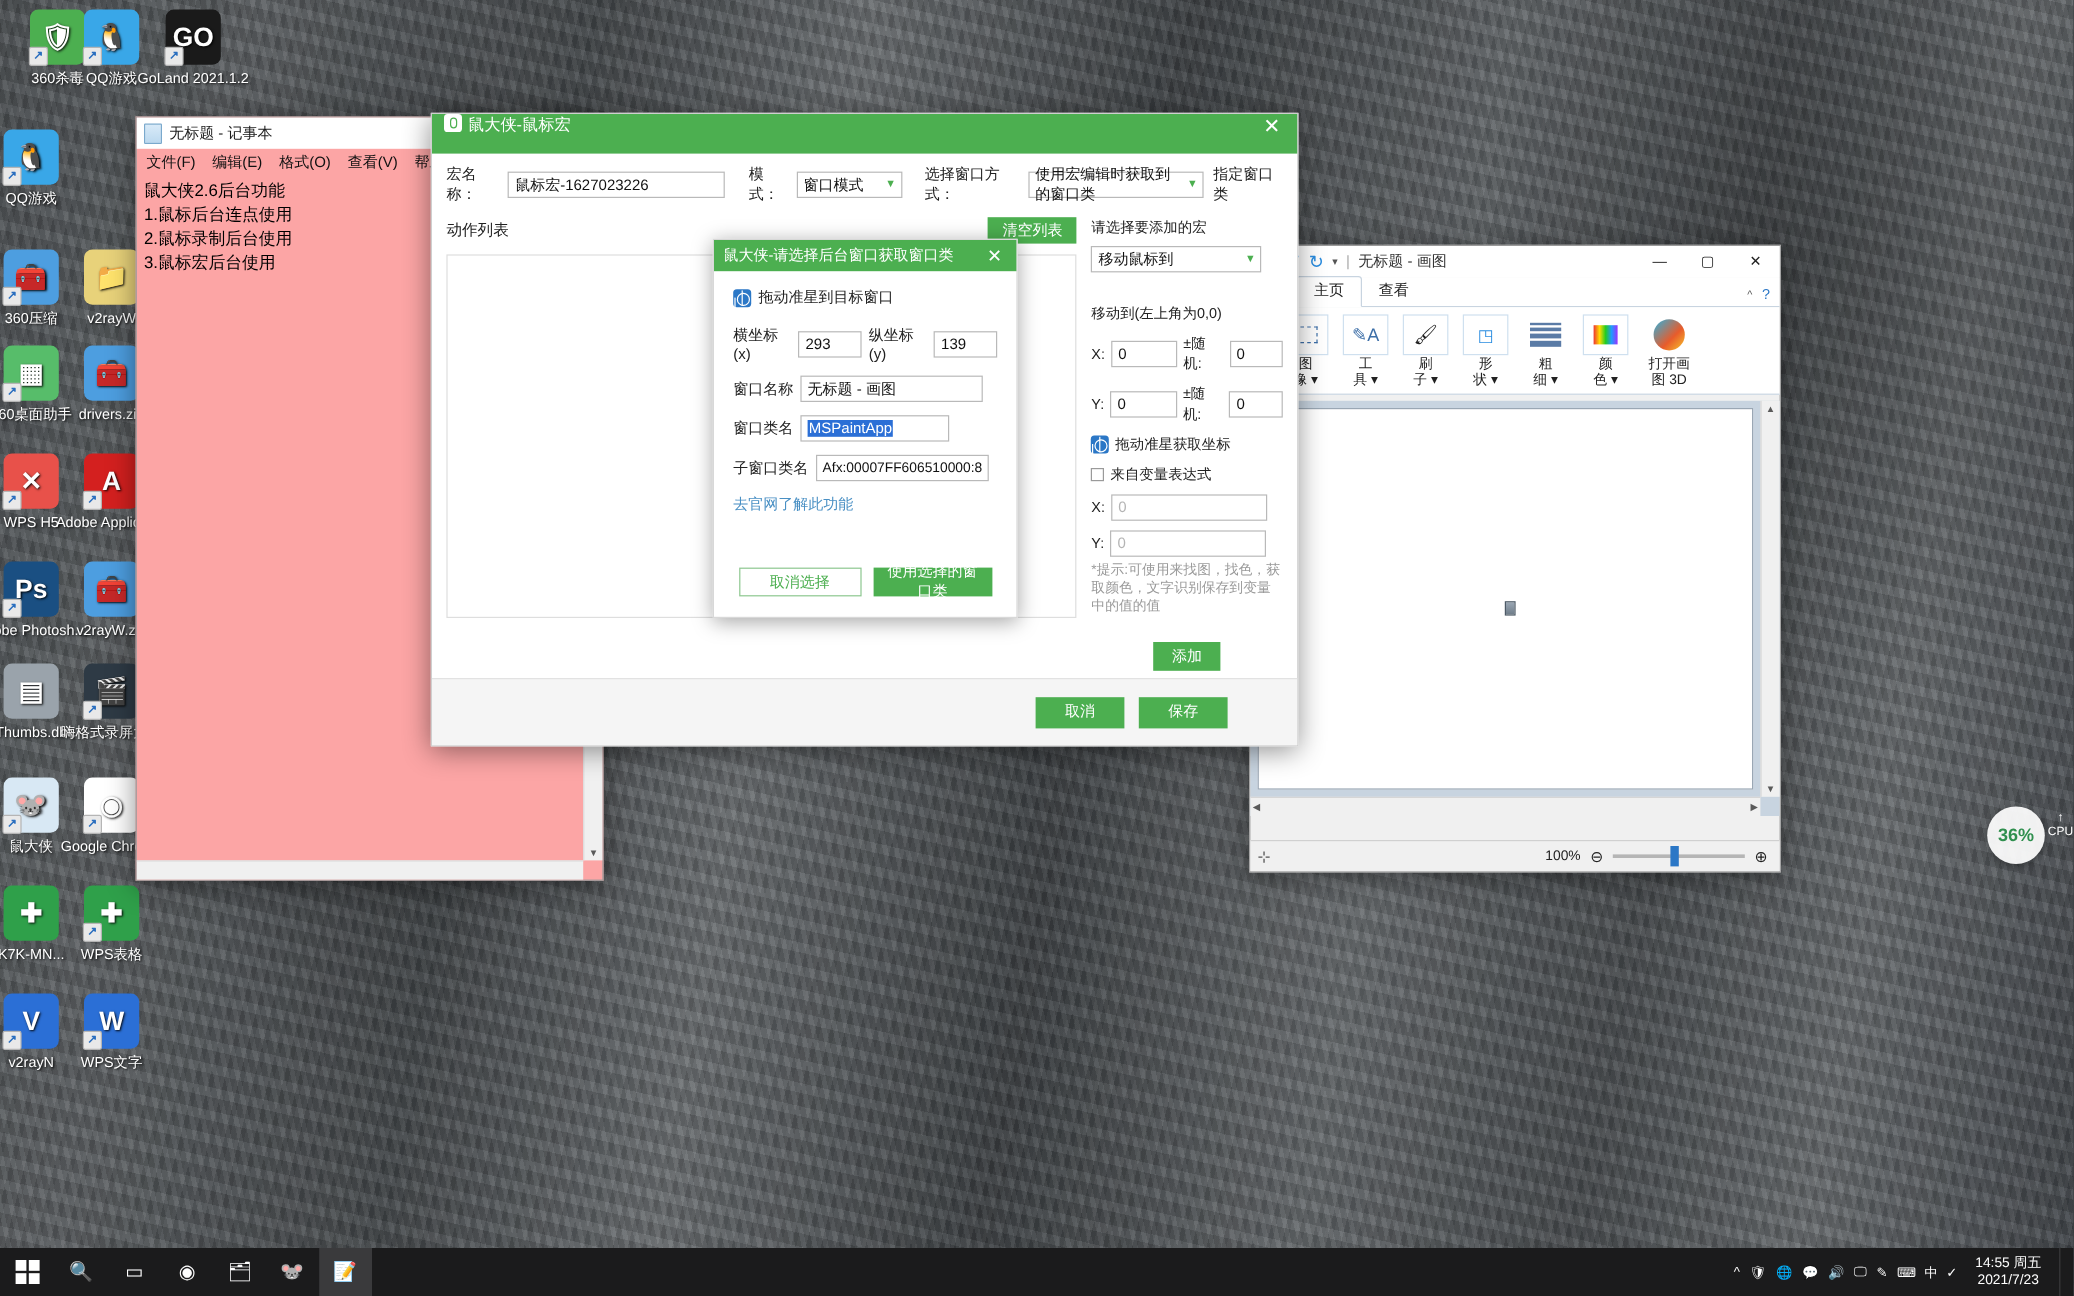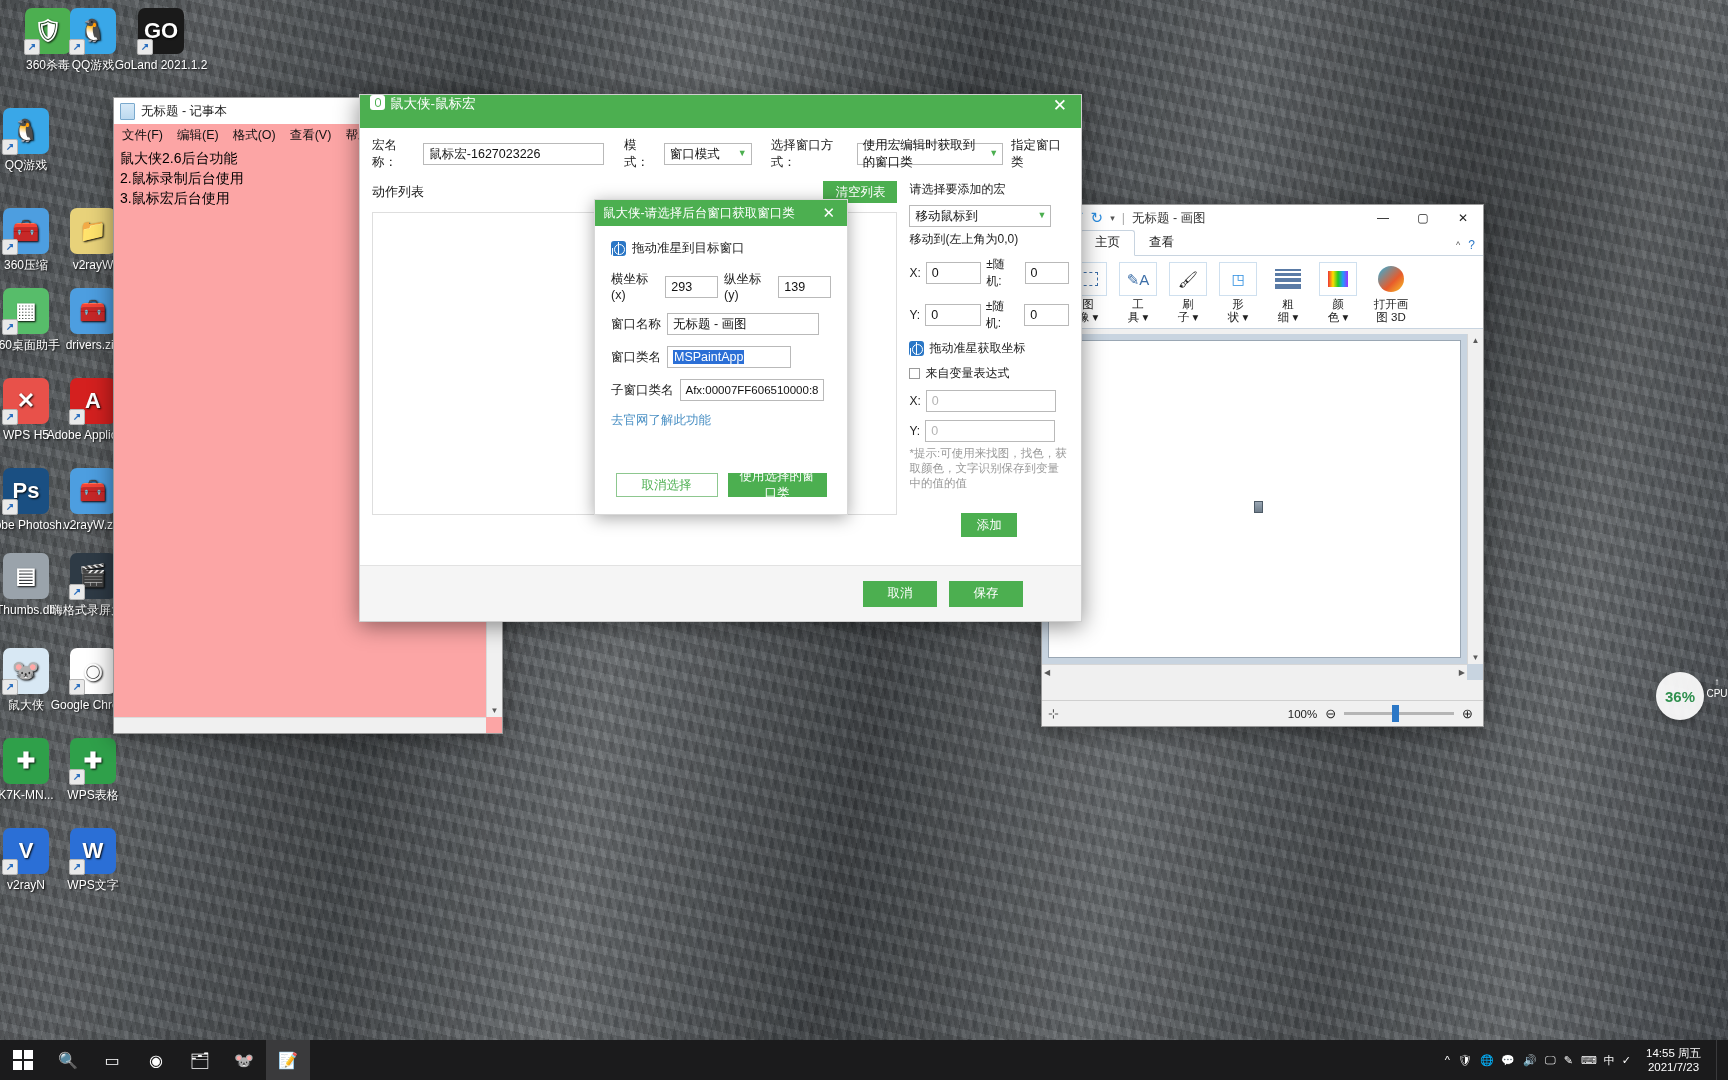--- a/index.html
+++ b/index.html
@@ -244,20 +244,21 @@
   </div>
   <div class="np-menu">
     <span>文件(F)</span>
     <span>编辑(E)</span>
     <span>格式(O)</span>
     <span>查看(V)</span>
     <span>帮助(H)</span>
   </div>
   <div class="np-body">
     <div>鼠大侠2.6后台功能</div>
+    <div>1.鼠标后台连点使用</div>
     <div>2.鼠标录制后台使用</div>
     <div>3.鼠标宏后台使用</div>
   </div>
   <div class="np-scroll-v">
     <div class="sb-arrow" style="padding-top:2px">▲</div>
     <div class="sb-arrow" style="position:absolute;bottom:2px;left:0;right:0">▼</div>
   </div>
   <div class="np-scroll-h"></div>
 </div>
 
@@ -387,21 +388,21 @@
         <span>动作列表</span>
         <button class="gbtn clear">清空列表</button>
       </div>
       <div class="actionlist"></div>
     </div>
 
     <div class="right-col">
       <div class="rhead">请选择要添加的宏</div>
       <div class="sel" style="width:142px">移动鼠标到</div>
 
-      <div style="margin-top:4px">移动到(左上角为0,0)</div>
+      <div style="margin-top:26px">移动到(左上角为0,0)</div>
 
       <div class="rrow">
         <span>X:</span>
         <span class="inp" style="width:56px">0</span>
         <span>±随机:</span>
         <span class="inp" style="width:45px">0</span>
       </div>
 
       <div class="rrow">
         <span>Y:</span>

